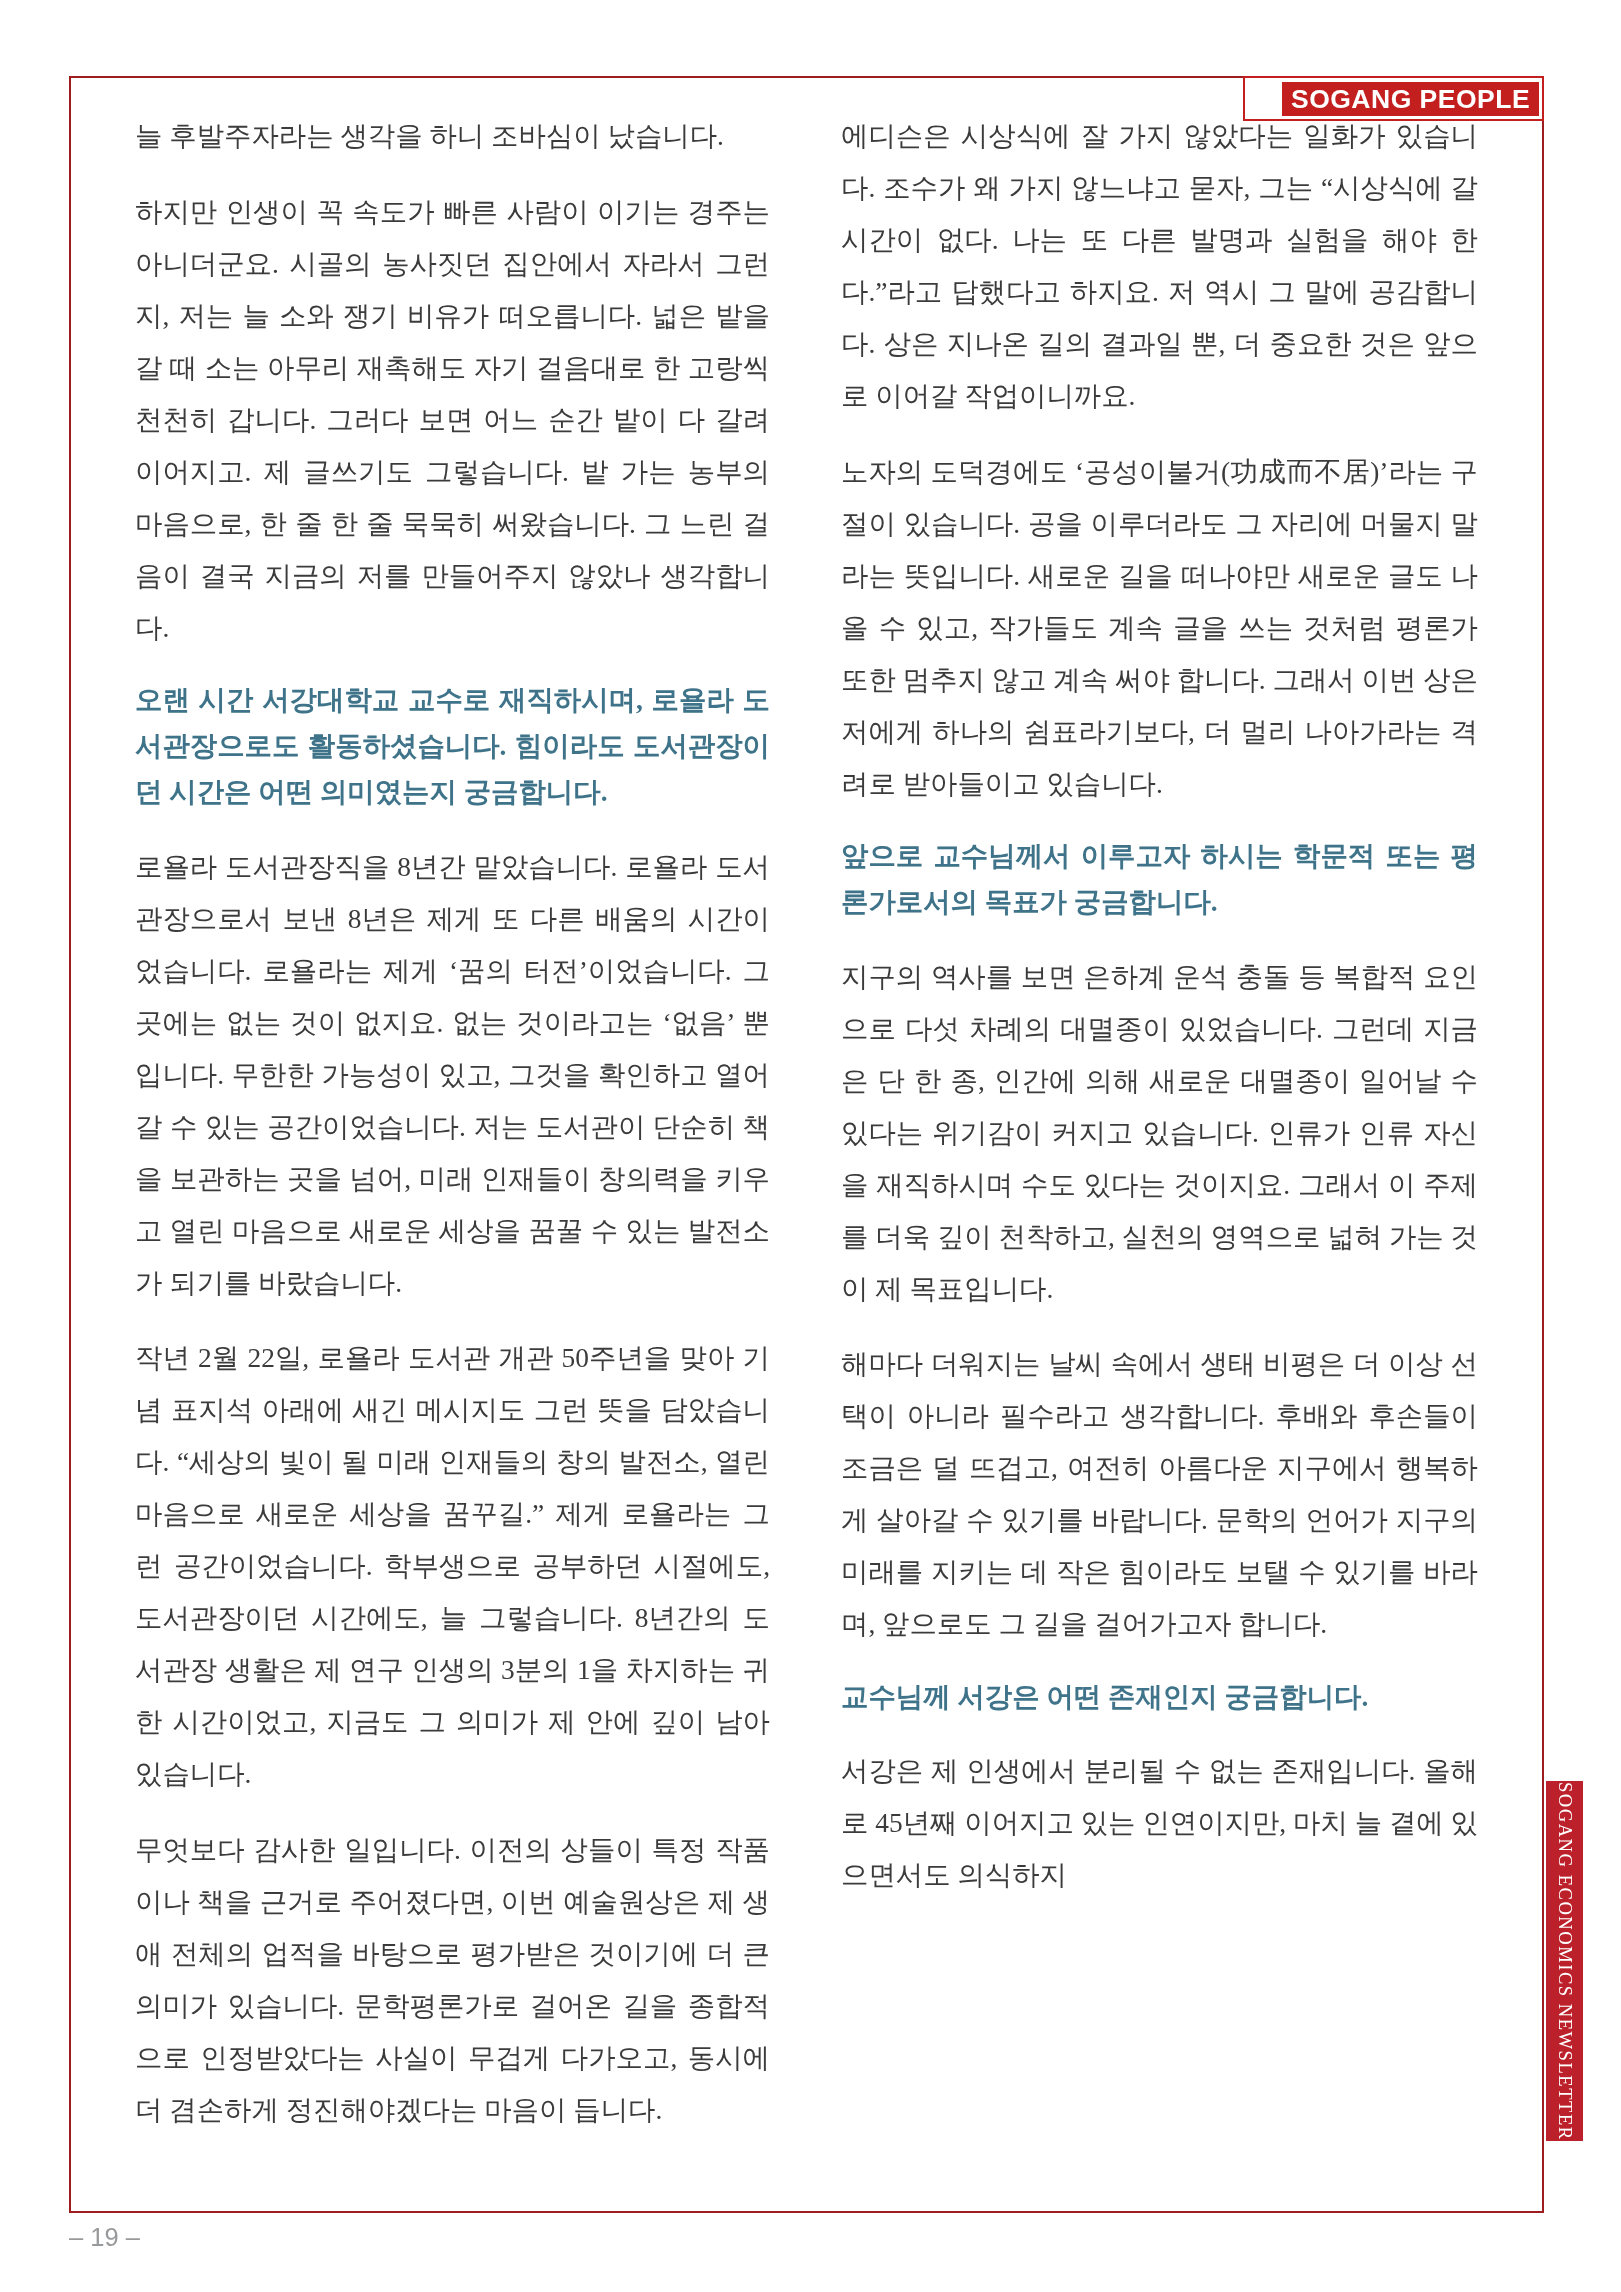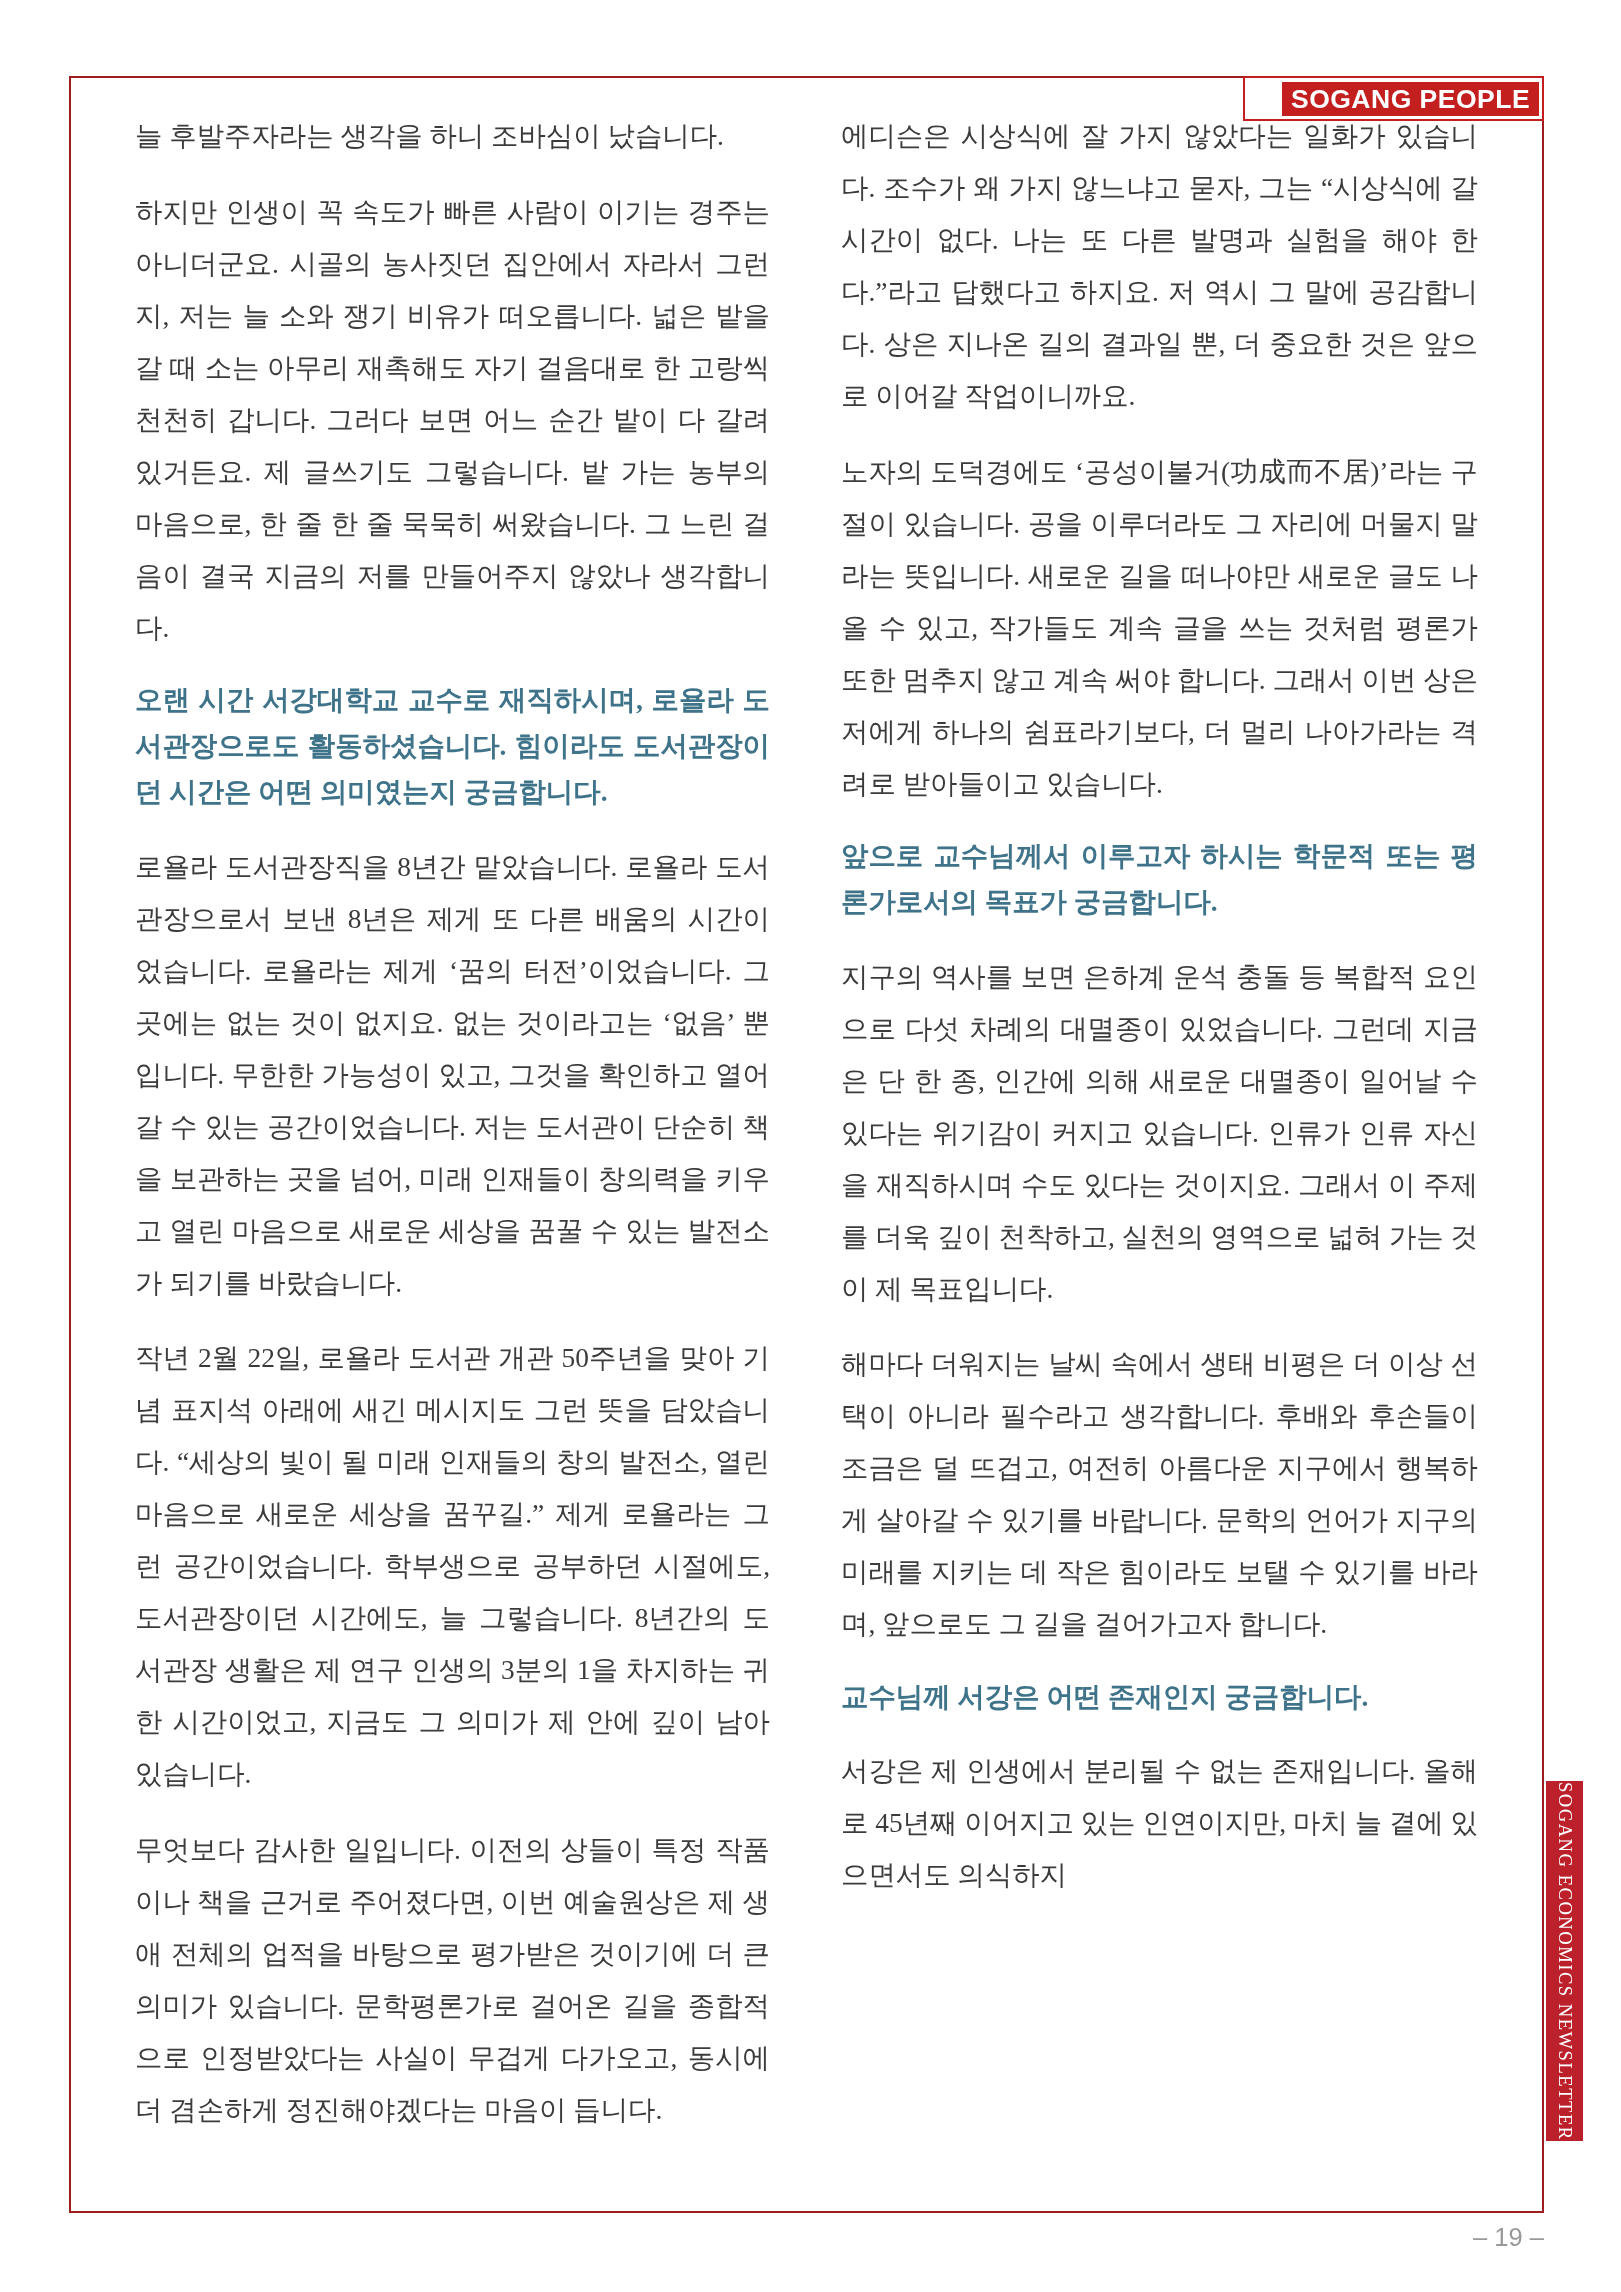--- a/index.html
+++ b/index.html
@@ -62,40 +62,40 @@
   .side-banner span{
     writing-mode:vertical-rl;
     color:#ffffff;
     font-family:"Liberation Serif","DejaVu Serif",serif;
     font-size:18.6px;
     letter-spacing:1.5px;
     white-space:nowrap;
   }
   .page-number{
     position:absolute;left:69px;top:2223px;width:1475px;
-    text-align:right;
+    text-align:left;
     color:#97999b;
     font-family:"Liberation Sans","DejaVu Sans",sans-serif;
     font-size:25.5px;
   }
 </style>
 </head>
 <body>
 
 <div class="page-frame"></div>
 
 <div class="badge-outline">
   <div class="badge-fill">
     <span>SOGANG PEOPLE</span>
   </div>
 </div>
 
 <div class="col col-left">
   <p class="para">늘 후발주자라는 생각을 하니 조바심이 났습니다.</p>
-  <p class="para">하지만 인생이 꼭 속도가 빠른 사람이 이기는 경주는 아니더군요. 시골의 농사짓던 집안에서 자라서 그런지, 저는 늘 소와 쟁기 비유가 떠오릅니다. 넓은 밭을 갈 때 소는 아무리 재촉해도 자기 걸음대로 한 고랑씩 천천히 갑니다. 그러다 보면 어느 순간 밭이 다 갈려 있거든요. 제 글쓰기도 그렇습니다. 밭 가는 농부의 마음으로, 한 줄 한 줄 묵묵히 써왔습니다. 그 느린 걸음이 결국 지금의 저를 만들어주지 않았나 생각합니다.</p>
+  <p class="para">하지만 인생이 꼭 속도가 빠른 사람이 이기는 경주는 아니더군요. 시골의 농사짓던 집안에서 자라서 그런지, 저는 늘 소와 쟁기 비유가 떠오릅니다. 넓은 밭을 갈 때 소는 아무리 재촉해도 자기 걸음대로 한 고랑씩 천천히 갑니다. 그러다 보면 어느 순간 밭이 다 갈려 이어지고. 제 글쓰기도 그렇습니다. 밭 가는 농부의 마음으로, 한 줄 한 줄 묵묵히 써왔습니다. 그 느린 걸음이 결국 지금의 저를 만들어주지 않았나 생각합니다.</p>
   <p class="qhead">오랜 시간 서강대학교 교수로 재직하시며, 로욜라 도서관장으로도 활동하셨습니다. 힘이라도 도서관장이던 시간은 어떤 의미였는지 궁금합니다.</p>
   <p class="para">로욜라 도서관장직을 8년간 맡았습니다. 로욜라 도서관장으로서 보낸 8년은 제게 또 다른 배움의 시간이었습니다. 로욜라는 제게 ‘꿈의 터전’이었습니다. 그곳에는 없는 것이 없지요. 없는 것이라고는 ‘없음’ 뿐입니다. 무한한 가능성이 있고, 그것을 확인하고 열어갈 수 있는 공간이었습니다. 저는 도서관이 단순히 책을 보관하는 곳을 넘어, 미래 인재들이 창의력을 키우고 열린 마음으로 새로운 세상을 꿈꿀 수 있는 발전소가 되기를 바랐습니다.</p>
   <p class="para">작년 2월 22일, 로욜라 도서관 개관 50주년을 맞아 기념 표지석 아래에 새긴 메시지도 그런 뜻을 담았습니다. “세상의 빛이 될 미래 인재들의 창의 발전소, 열린 마음으로 새로운 세상을 꿈꾸길.” 제게 로욜라는 그런 공간이었습니다. 학부생으로 공부하던 시절에도, 도서관장이던 시간에도, 늘 그렇습니다. 8년간의 도서관장 생활은 제 연구 인생의 3분의 1을 차지하는 귀한 시간이었고, 지금도 그 의미가 제 안에 깊이 남아 있습니다.</p>
   <p class="para">무엇보다 감사한 일입니다. 이전의 상들이 특정 작품이나 책을 근거로 주어졌다면, 이번 예술원상은 제 생애 전체의 업적을 바탕으로 평가받은 것이기에 더 큰 의미가 있습니다. 문학평론가로 걸어온 길을 종합적으로 인정받았다는 사실이 무겁게 다가오고, 동시에 더 겸손하게 정진해야겠다는 마음이 듭니다.</p>
 
 </div>
 
 <div class="col col-right">
   <p class="para">에디슨은 시상식에 잘 가지 않았다는 일화가 있습니다. 조수가 왜 가지 않느냐고 묻자, 그는 “시상식에 갈 시간이 없다. 나는 또 다른 발명과 실험을 해야 한다.”라고 답했다고 하지요. 저 역시 그 말에 공감합니다. 상은 지나온 길의 결과일 뿐, 더 중요한 것은 앞으로 이어갈 작업이니까요.</p>
   <p class="para">노자의 도덕경에도 ‘공성이불거(功成而不居)’라는 구절이 있습니다. 공을 이루더라도 그 자리에 머물지 말라는 뜻입니다. 새로운 길을 떠나야만 새로운 글도 나올 수 있고, 작가들도 계속 글을 쓰는 것처럼 평론가 또한 멈추지 않고 계속 써야 합니다. 그래서 이번 상은 저에게 하나의 쉼표라기보다, 더 멀리 나아가라는 격려로 받아들이고 있습니다.</p>

